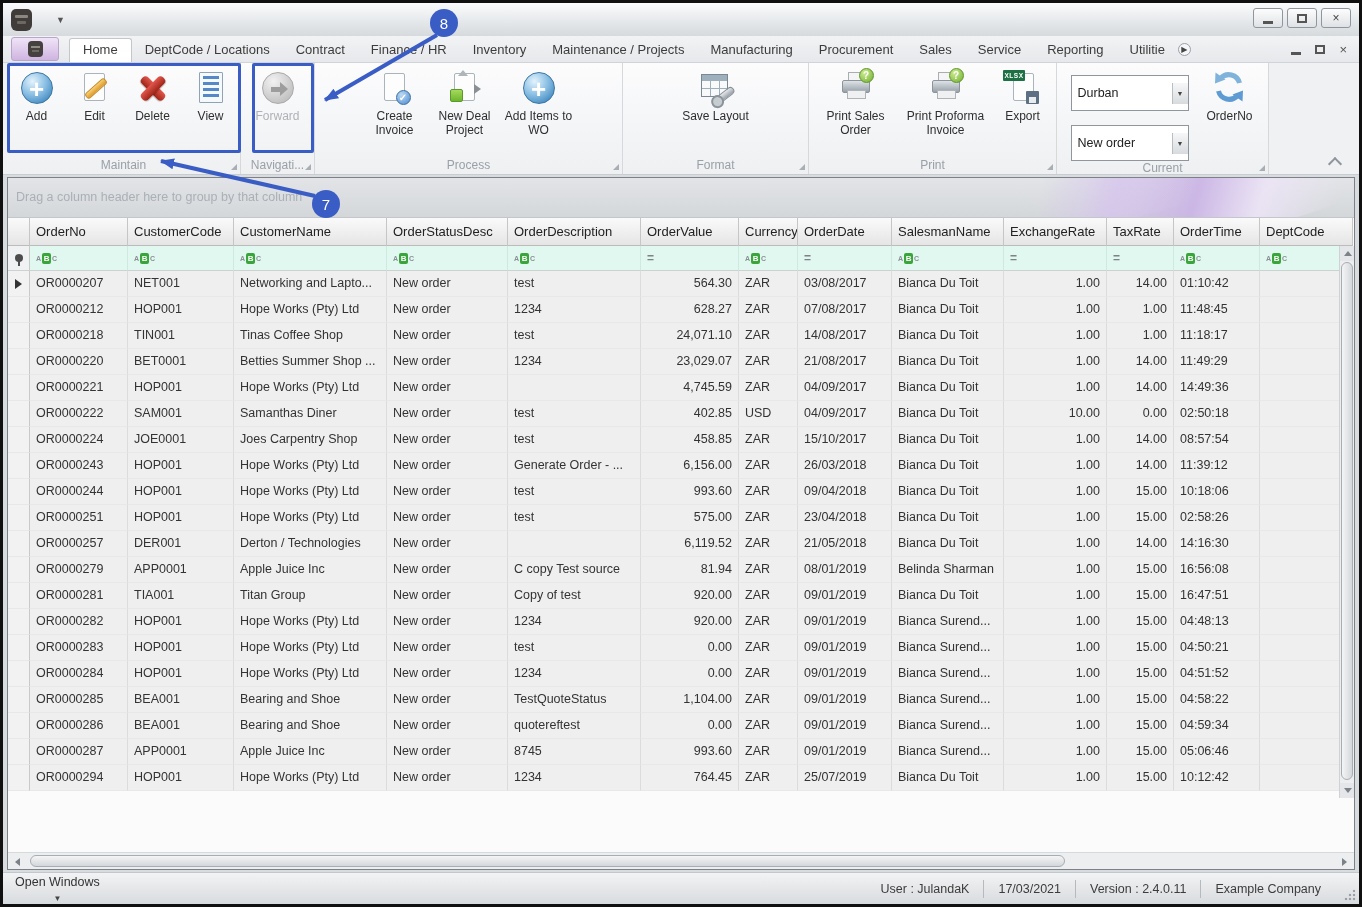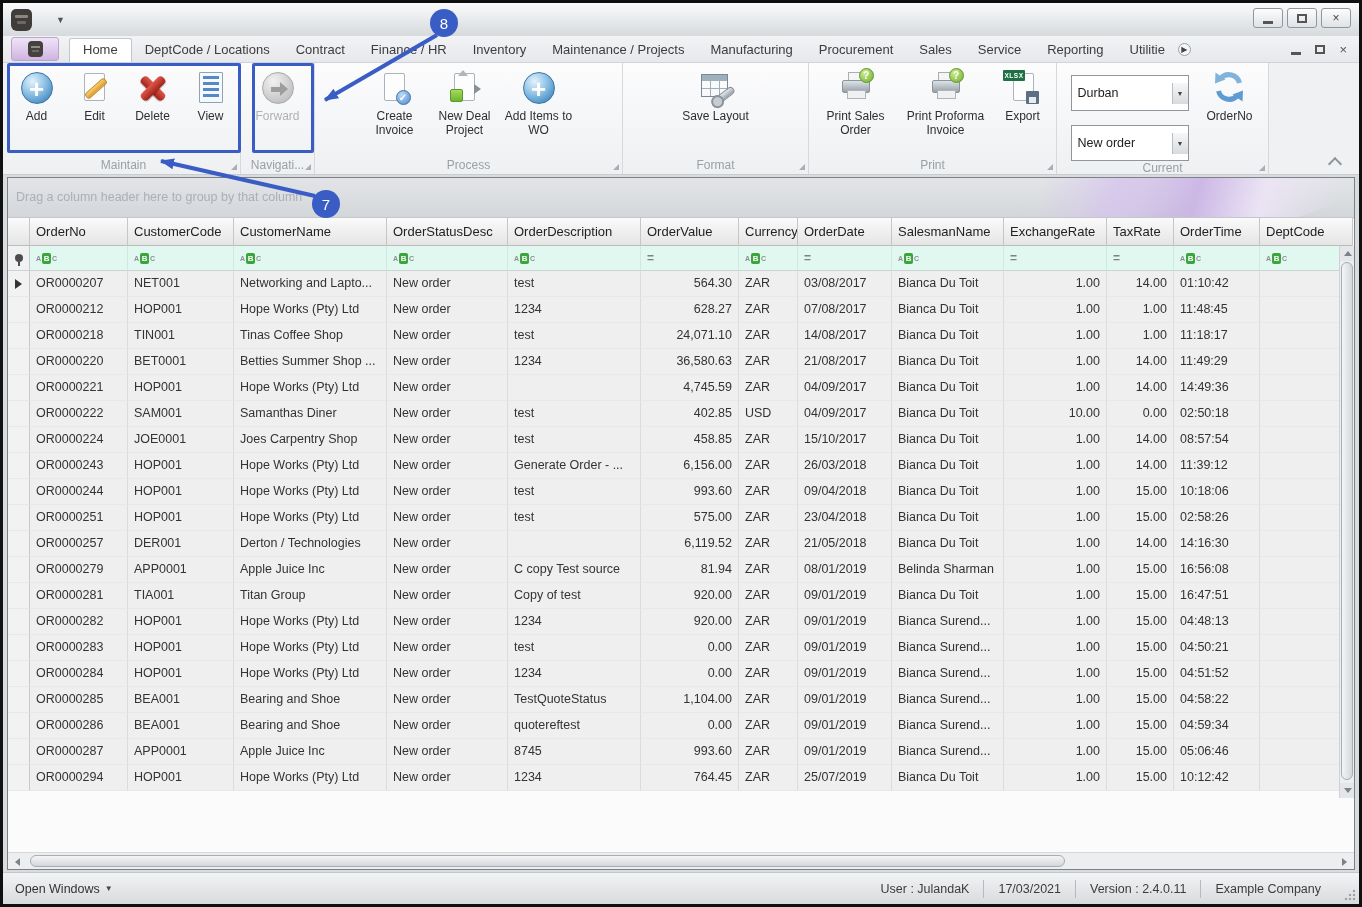--- a/index.html
+++ b/index.html
@@ -180,21 +180,21 @@
   .hs-left, .hs-right { position:absolute; top:1px; width:15px; height:15px; display:flex; align-items:center; justify-content:center; }
   .hs-left { left:2px; } .hs-right { right:2px; }
   .tri-left { width:0; height:0; border-right:5px solid #7c8288; border-top:4px solid transparent; border-bottom:4px solid transparent; }
   .tri-right { width:0; height:0; border-left:5px solid #7c8288; border-top:4px solid transparent; border-bottom:4px solid transparent; }
   .hs-thumb { position:absolute; left:22px; top:2px; width:1035px; height:12px; border-radius:6px;
     background:linear-gradient(#f4f5f6,#d4d7db); border:1px solid #a8adb3; }
 
   
   .statusbar { height:32px; flex:0 0 32px; background:linear-gradient(#f2f3f4,#d8dbde);
     border-top:1px solid #c3c6ca; display:flex; align-items:center; position:relative; margin-top:2px; }
-  .openwin { margin-left:12px; font-size:12.5px; color:#333; display:flex; align-items:center; gap:5px; }
+  .openwin { margin-left:12px; font-size:12.5px; color:#333; display:flex; align-items:center; gap:5px;flex-direction:column; }
   .openwin .caret { font-size:8px; color:#444; }
   .sb-right { position:absolute; right:24px; top:0; bottom:0; display:flex; align-items:center; }
   .sb-seg { font-size:12.5px; color:#3c3c3c; padding:0 14px; border-left:1px solid #b6babe; height:18px; line-height:18px; }
   .sb-seg:first-child { border-left:none; }
   .grip { position:absolute; right:3px; bottom:3px; width:12px; height:12px;
     background:
      radial-gradient(circle at 10px 2px,  #9aa0a5 1.3px, transparent 1.6px),
      radial-gradient(circle at 10px 6px,  #9aa0a5 1.3px, transparent 1.6px),
      radial-gradient(circle at 10px 10px, #9aa0a5 1.3px, transparent 1.6px),
      radial-gradient(circle at 6px 6px,   #9aa0a5 1.3px, transparent 1.6px),
@@ -539,21 +539,21 @@
             <div class="dcell" style="width:86px">11:18:17</div>
             <div class="dcell" style="width:93px"></div>
           </div>
           <div class="grow">
             <div class="dcell ind"></div>
             <div class="dcell" style="width:98px">OR0000220</div>
             <div class="dcell" style="width:106px">BET0001</div>
             <div class="dcell" style="width:153px">Betties Summer Shop ...</div>
             <div class="dcell" style="width:121px">New order</div>
             <div class="dcell" style="width:133px">1234</div>
-            <div class="dcell num" style="width:98px">36,580.63</div>
+            <div class="dcell num" style="width:98px">23,029.07</div>
             <div class="dcell" style="width:59px">ZAR</div>
             <div class="dcell" style="width:94px">21/08/2017</div>
             <div class="dcell" style="width:112px">Bianca Du Toit</div>
             <div class="dcell num" style="width:103px">1.00</div>
             <div class="dcell num" style="width:67px">14.00</div>
             <div class="dcell" style="width:86px">11:49:29</div>
             <div class="dcell" style="width:93px"></div>
           </div>
           <div class="grow">
             <div class="dcell ind"></div>

